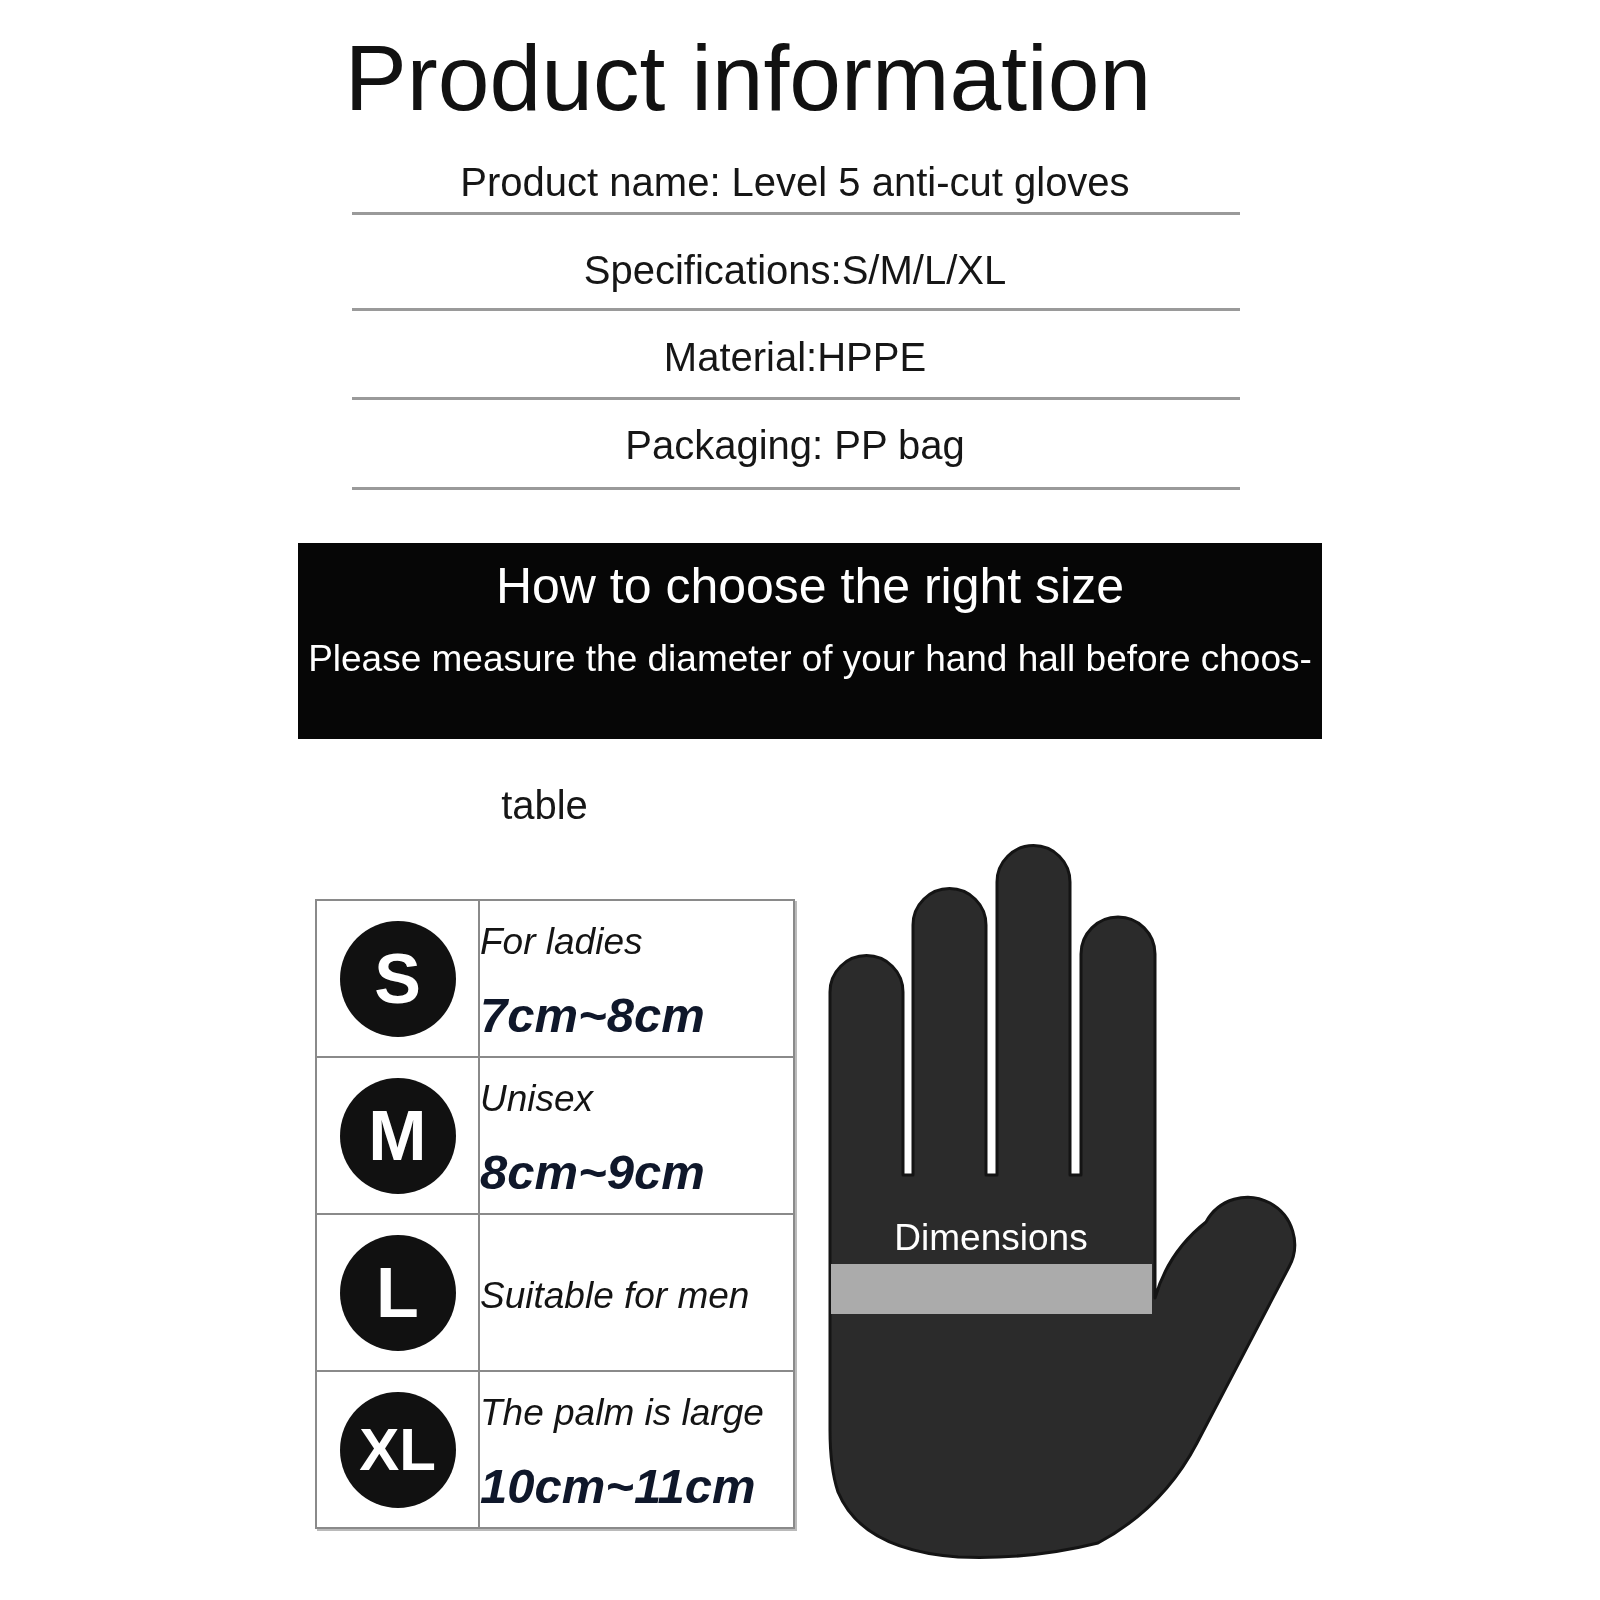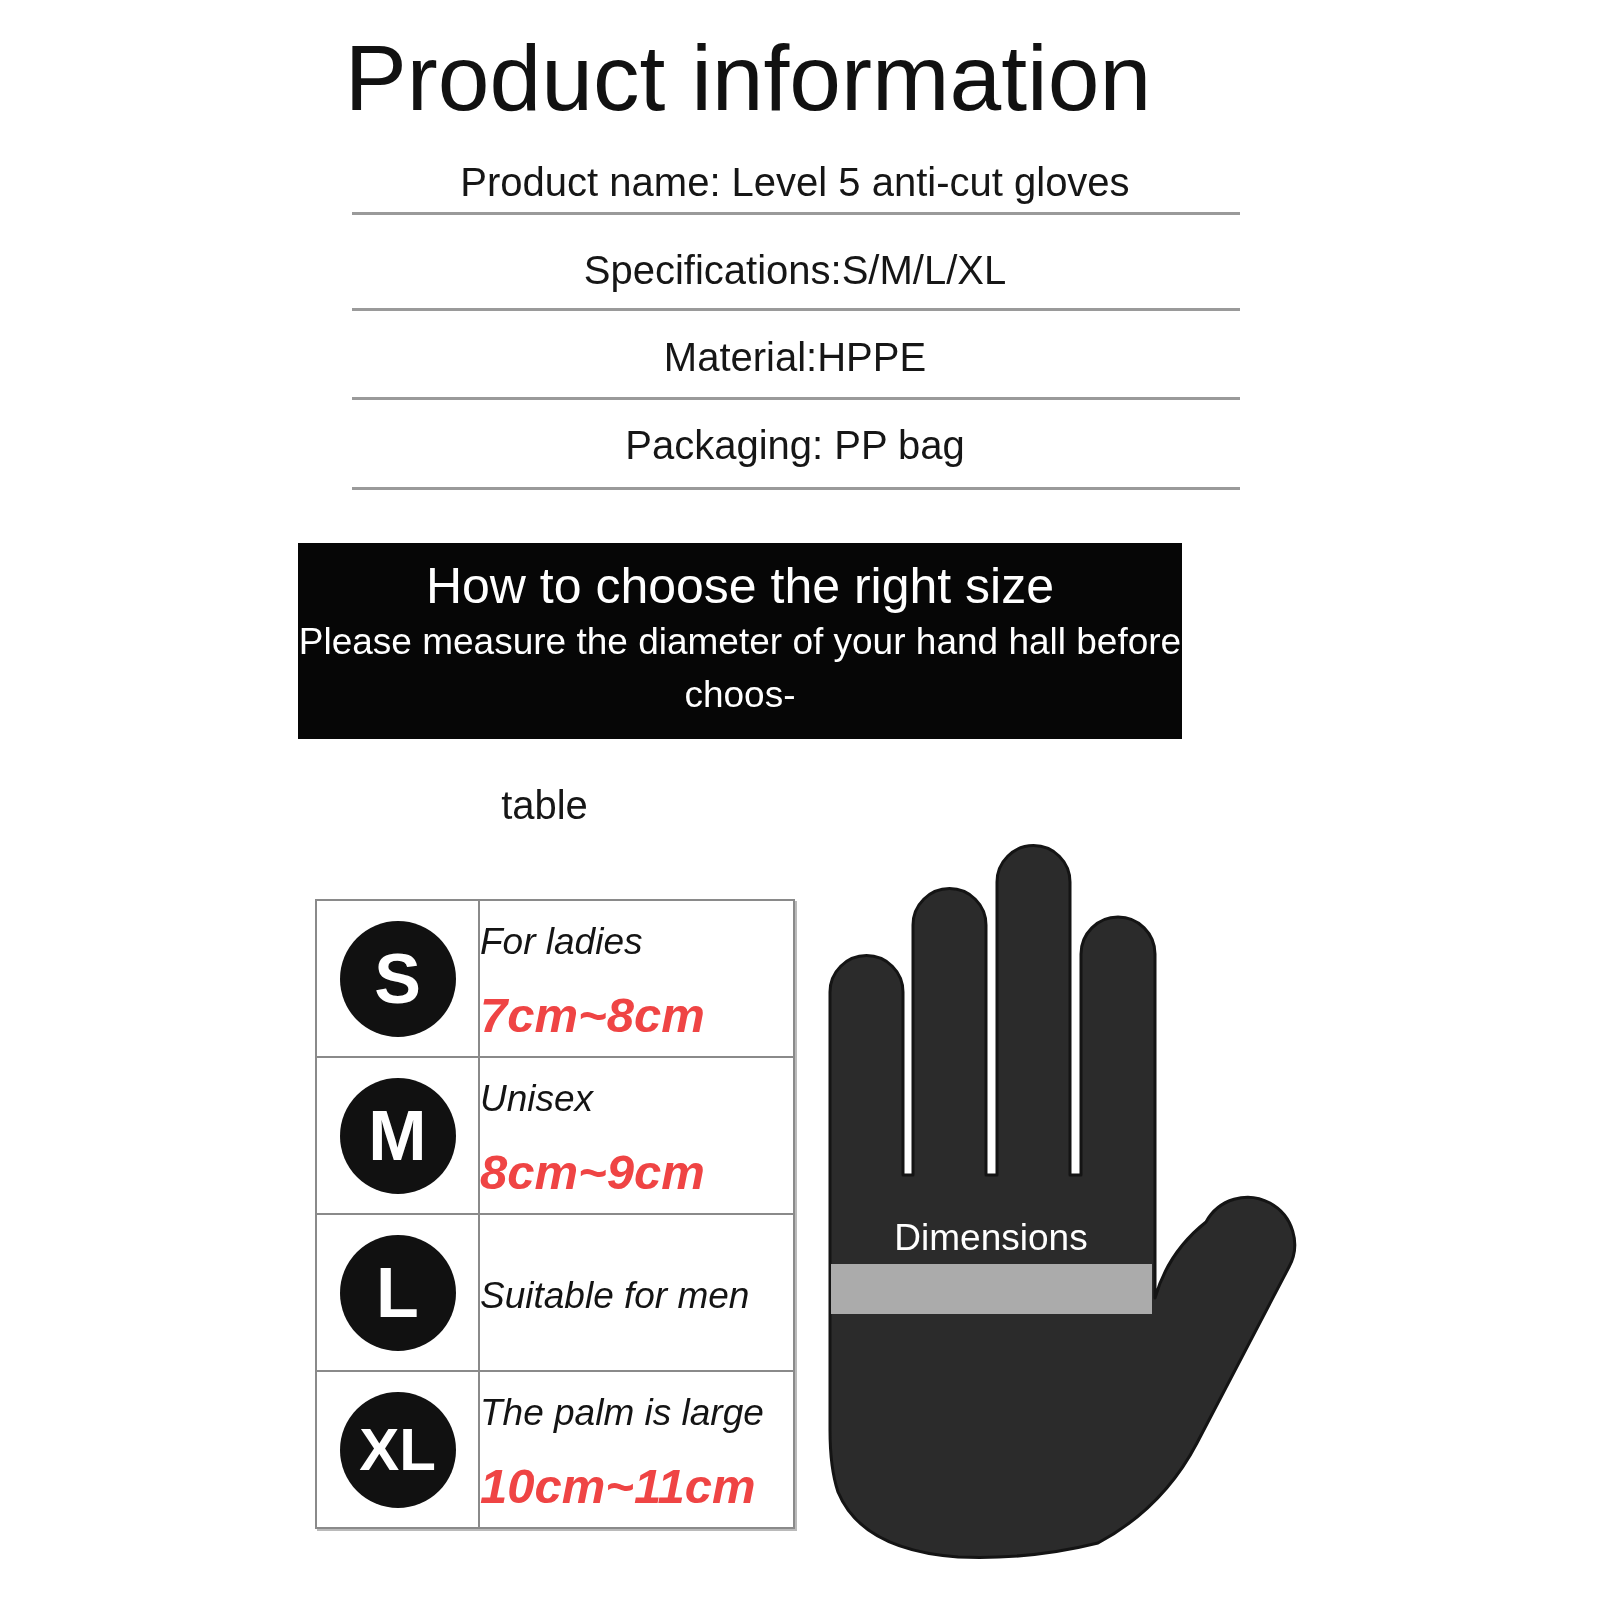--- a/index.html
+++ b/index.html
@@ -28,31 +28,31 @@
     font-size:40px;line-height:44px;
     color:#161616;
   }
   .rule{
     left:352px;width:888px;height:3px;
     background:var(--rule_gray,#9a9a9a);
   }
 
   
   .banner{
-    left:298px;top:543px;width:884px;height:196px;
+    left:298px;top:543px;width:1024px;height:196px;
     background:var(--banner_bg,#060606);
     color:var(--banner_text,#fff);
     text-align:center;
   }
   .banner-title{
     padding-top:14px;
     font-size:50px;line-height:58px;
   }
   .banner-sub{
-    font-size:37px;line-height:53px;
+    font-size:37px;line-height:53px;margin-top:17px;
   }
 
   
   .table-heading{
     left:292px;top:778px;width:505px;
     text-align:center;
     font-size:40px;line-height:55px;
     color:#161616;
   }
 
@@ -82,21 +82,21 @@
     color:#fff;font-weight:bold;font-size:70px;
   }
   .badge.small-letter{font-size:60px;}
   .cell-text{
     flex:1;display:flex;flex-direction:column;
     align-items:flex-start;justify-content:center;
     padding-top:6px;
     font-style:italic;
   }
   .size-desc{font-size:37px;line-height:45px;color:#141414;}
-  .size-range{font-size:49px;line-height:58px;font-weight:bold;color:#ef4444;margin-top:22px;}
+  .size-range{font-size:49px;line-height:58px;font-weight:bold;color:#0f172a;margin-top:22px;}
 
   
   .hand-svg{left:800px;top:830px;}
 </style>
 </head>
 <body>
 
 <div class="abs page-title">Product information</div>
 
 <div>

